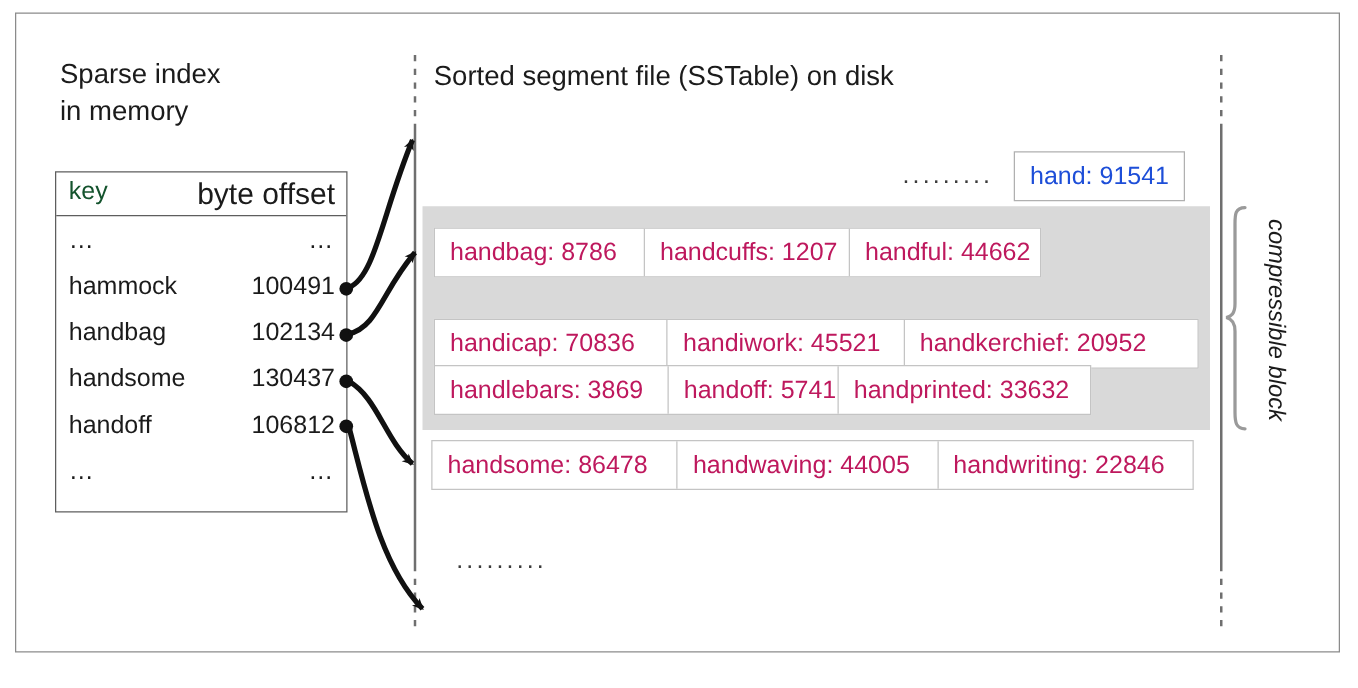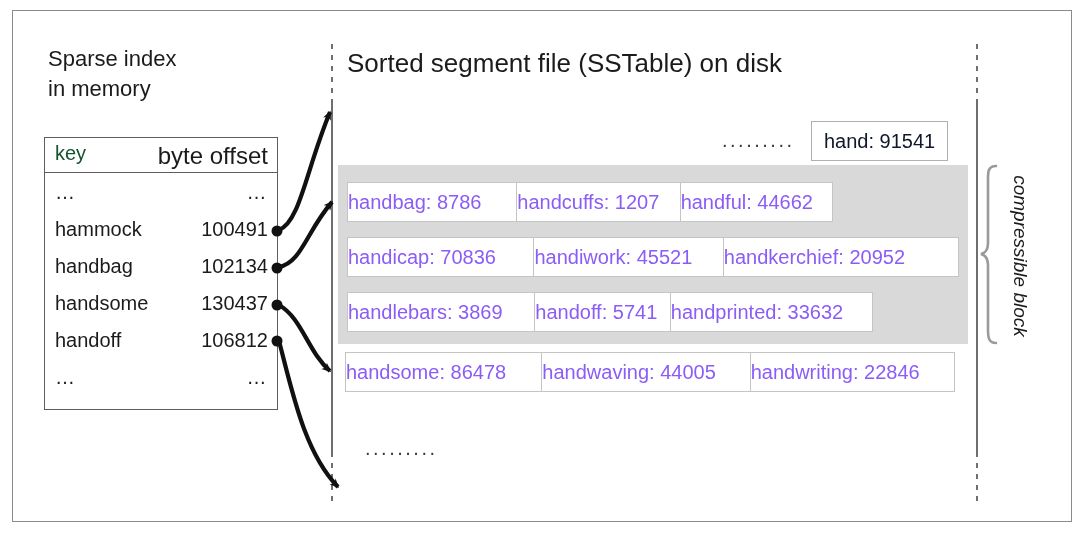--- a/index.html
+++ b/index.html
@@ -94,21 +94,21 @@
   .idx-row.dots .k,
   .idx-row.dots .v {
     letter-spacing: 1.5px;
   }
 
   
   #right-caption {
     position: absolute;
     left: 347px;
     top: 48px;
-    font-size: 26px;
+    font-size: 22px;
     color: #1b1b1b;
     white-space: nowrap;
   }
 
   
   #gray-block {
     position: absolute;
     left: 338px;
     top: 165px;
     width: 630px;
@@ -122,42 +122,42 @@
     display: flex;
     box-sizing: border-box;
     background: #ffffff;
     border: 1.5px solid #c4c4c4;
     height: 40px;
   }
   .sst-cell {
     display: flex;
     align-items: center;
     box-sizing: border-box;
-    padding: 0 0;
-    font-size: 20px;
-    color: #8b5cf6;
+    padding: 0 12px;
+    font-size: 20px;
+    color: #be185d;
     white-space: nowrap;
     border-right: 1.5px solid #c4c4c4;
   }
   .sst-cell:last-child { border-right: none; }
 
   
   #cell-hand {
     position: absolute;
     left: 811px;
     top: 121px;
     height: 40px;
     display: flex;
     align-items: center;
     padding: 0 12px;
     box-sizing: border-box;
     background: #ffffff;
     border: 1.5px solid #b0b0b0;
     font-size: 20px;
-    color: #0f172a;
+    color: #1d4ed8;
     white-space: nowrap;
   }
   
   .ellipsis {
     position: absolute;
     font-size: 20px;
     color: #3a3a3a;
     letter-spacing: 2.5px;
     white-space: nowrap;
   }
@@ -242,21 +242,21 @@
 
   <div class="ellipsis" id="ellipsis-top">.........</div>
   <div id="cell-hand">hand: 91541</div>
 
   <div class="sst-row" style="left:347px; top:182px; width:486px;">
     <div class="sst-cell" style="width:170px;">handbag: 8786</div>
     <div class="sst-cell" style="width:164px;">handcuffs: 1207</div>
     <div class="sst-cell" style="width:152px;">handful: 44662</div>
   </div>
 
-  <div class="sst-row" style="left:347px; top:237px; width:612px;">
+  <div class="sst-row" style="left:347px; top:255px; width:612px;">
     <div class="sst-cell" style="width:187px;">handicap: 70836</div>
     <div class="sst-cell" style="width:190px;">handiwork: 45521</div>
     <div class="sst-cell" style="width:235px;">handkerchief: 20952</div>
   </div>
 
   <div class="sst-row" style="left:347px; top:292px; width:526px;">
     <div class="sst-cell" style="width:188px;">handlebars: 3869</div>
     <div class="sst-cell" style="width:136px;">handoff: 5741</div>
     <div class="sst-cell" style="width:202px;">handprinted: 33632</div>
   </div>

